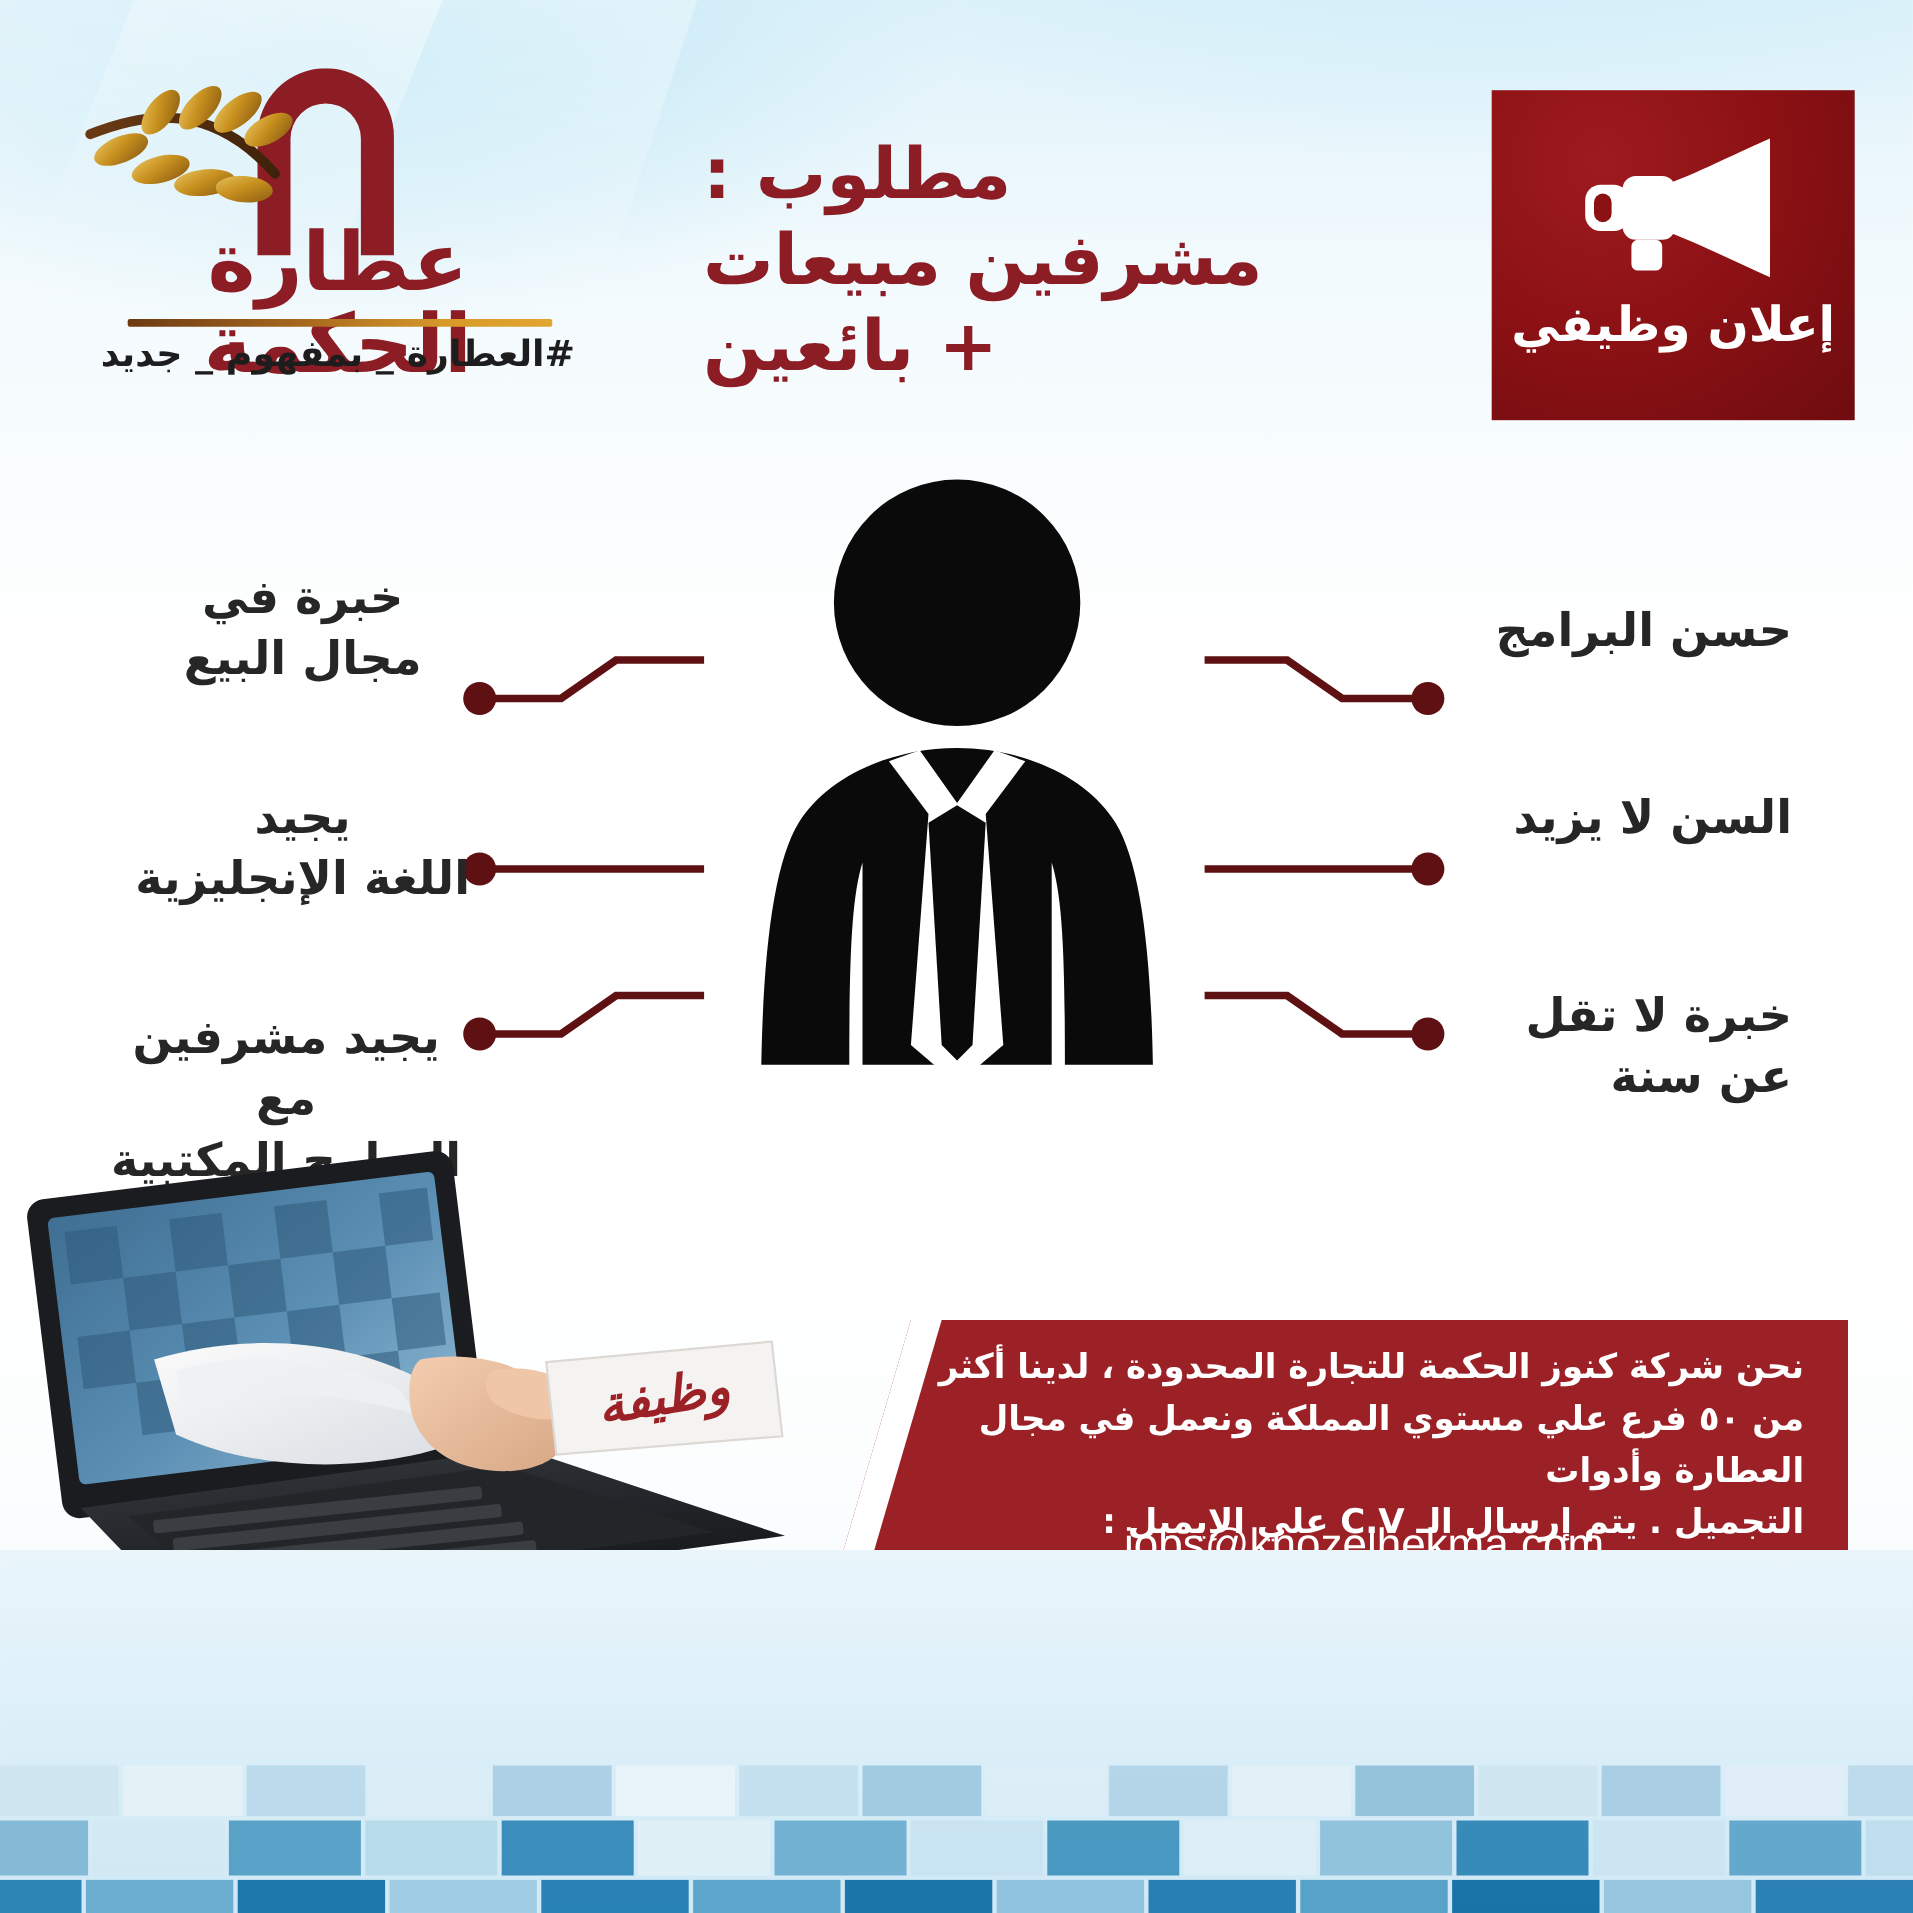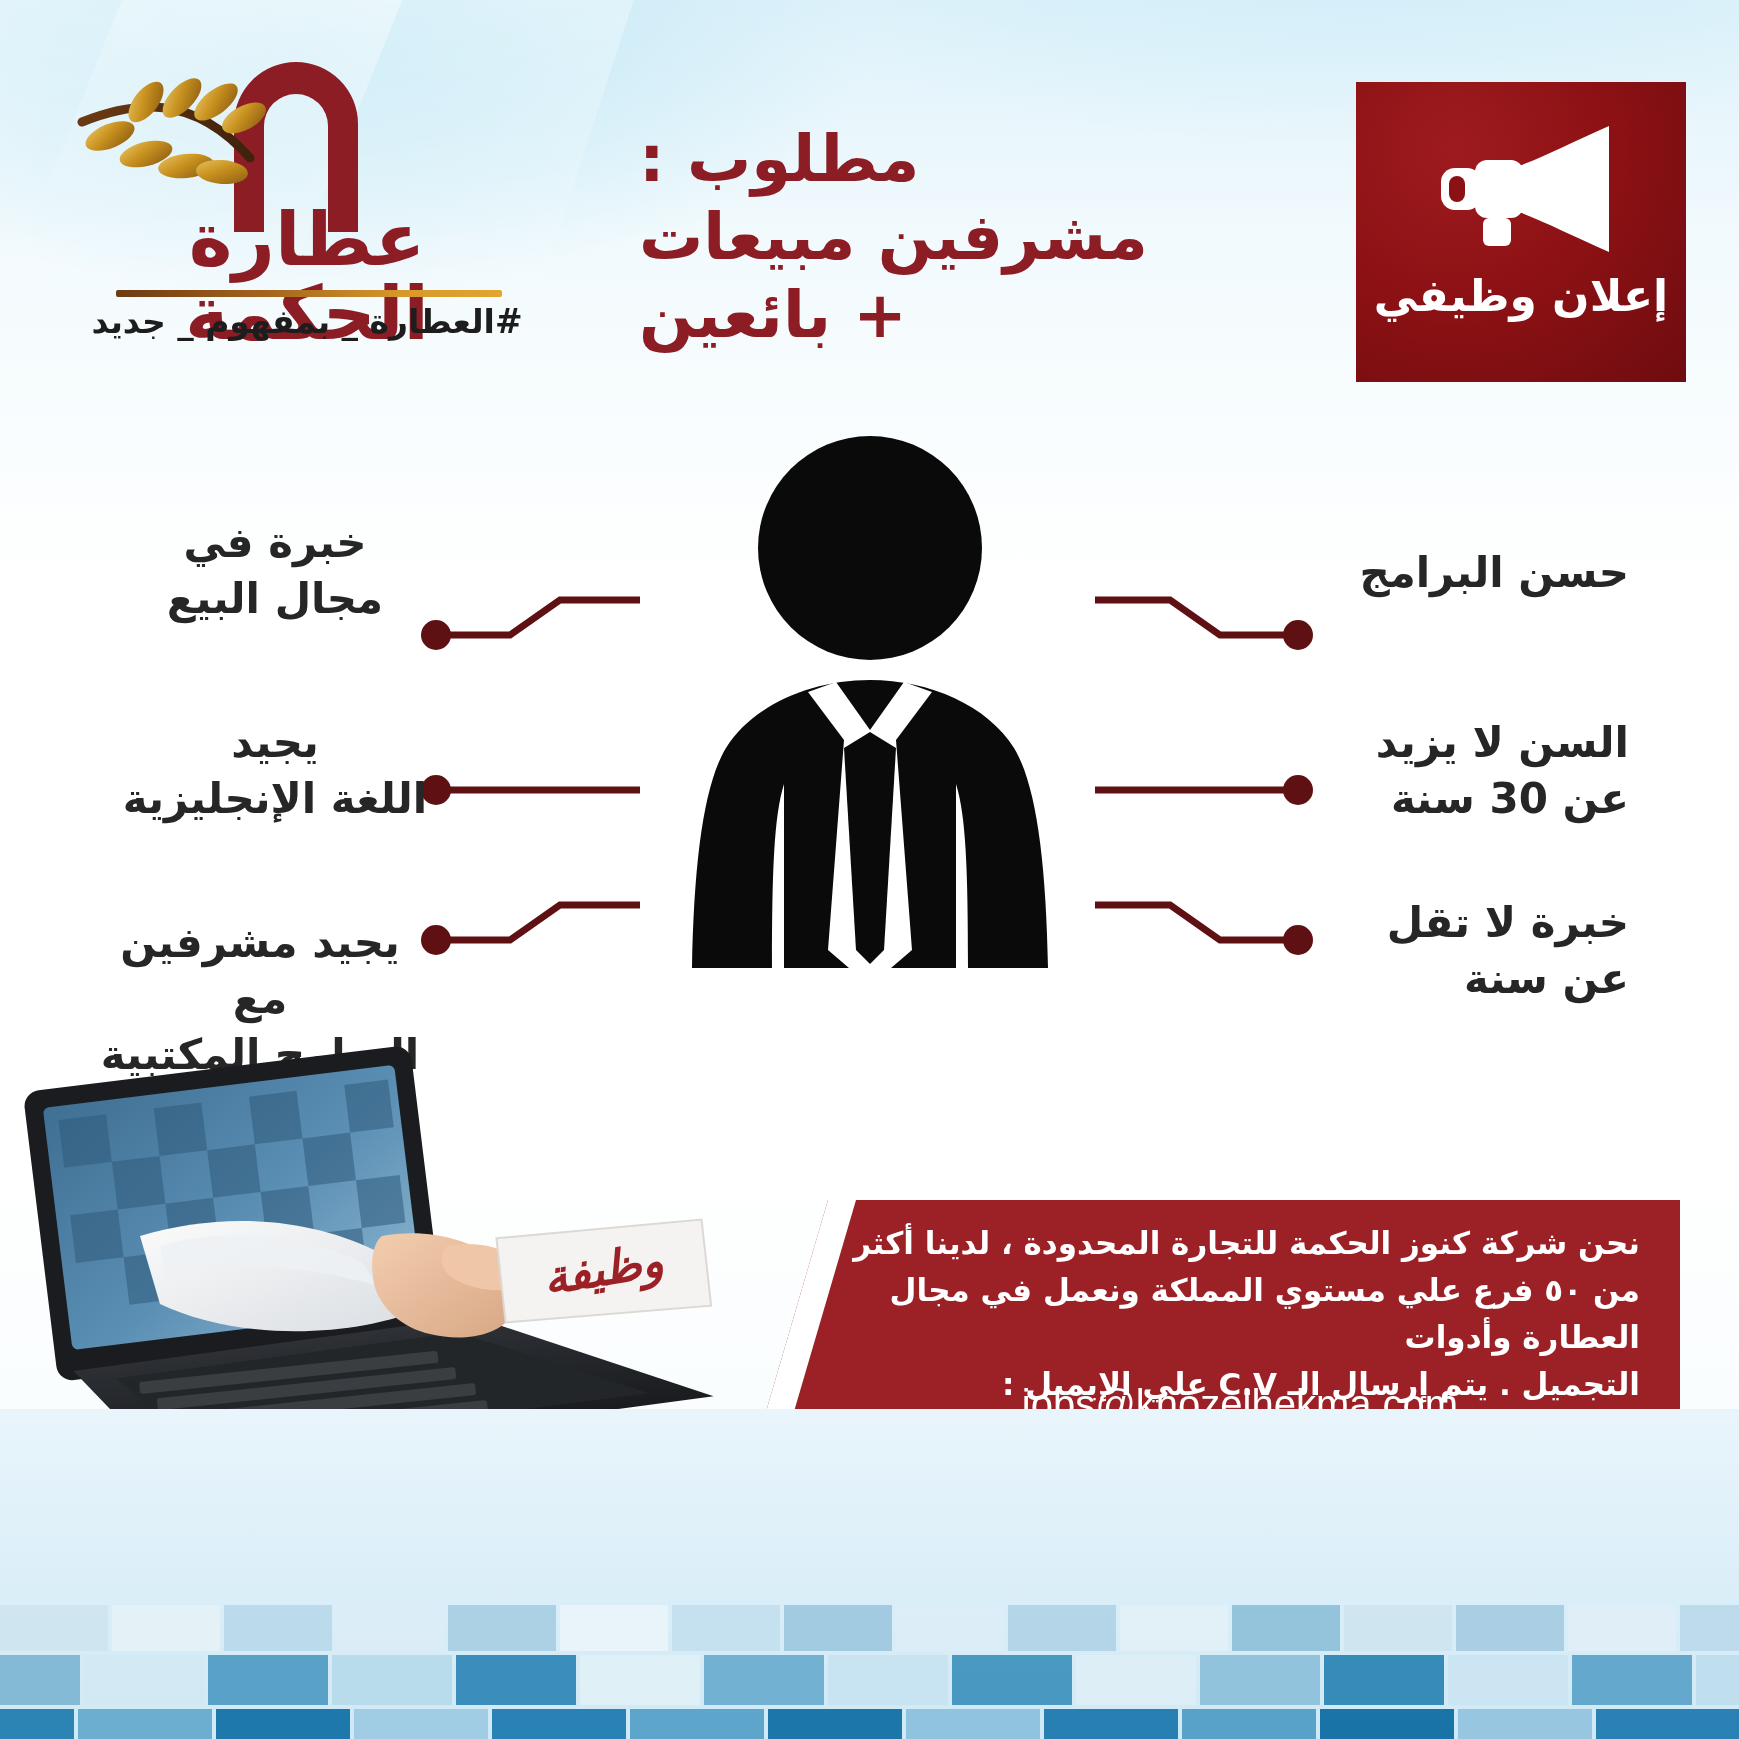--- a/index.html
+++ b/index.html
@@ -235,21 +235,20 @@
     <div>يجيد مشرفين مع</div>
     <div>البرامج المكتبية</div>
     <div>( Office )</div>
   </div>
 
   <div class="cond right cond-r1">
     <div>حسن البرامج</div>
   </div>
   <div class="cond right cond-r2">
     <div>السن لا يزيد</div>
-    <div>عن 30 سنة</div>
   </div>
   <div class="cond right cond-r3">
     <div>خبرة لا تقل</div>
     <div>عن سنة</div>
   </div>
 
   <div class="laptop">
     <svg width="740" height="420" viewBox="0 0 740 420">
       <defs>
         <linearGradient id="scr" x1="0" y1="0" x2="1" y2="1">

